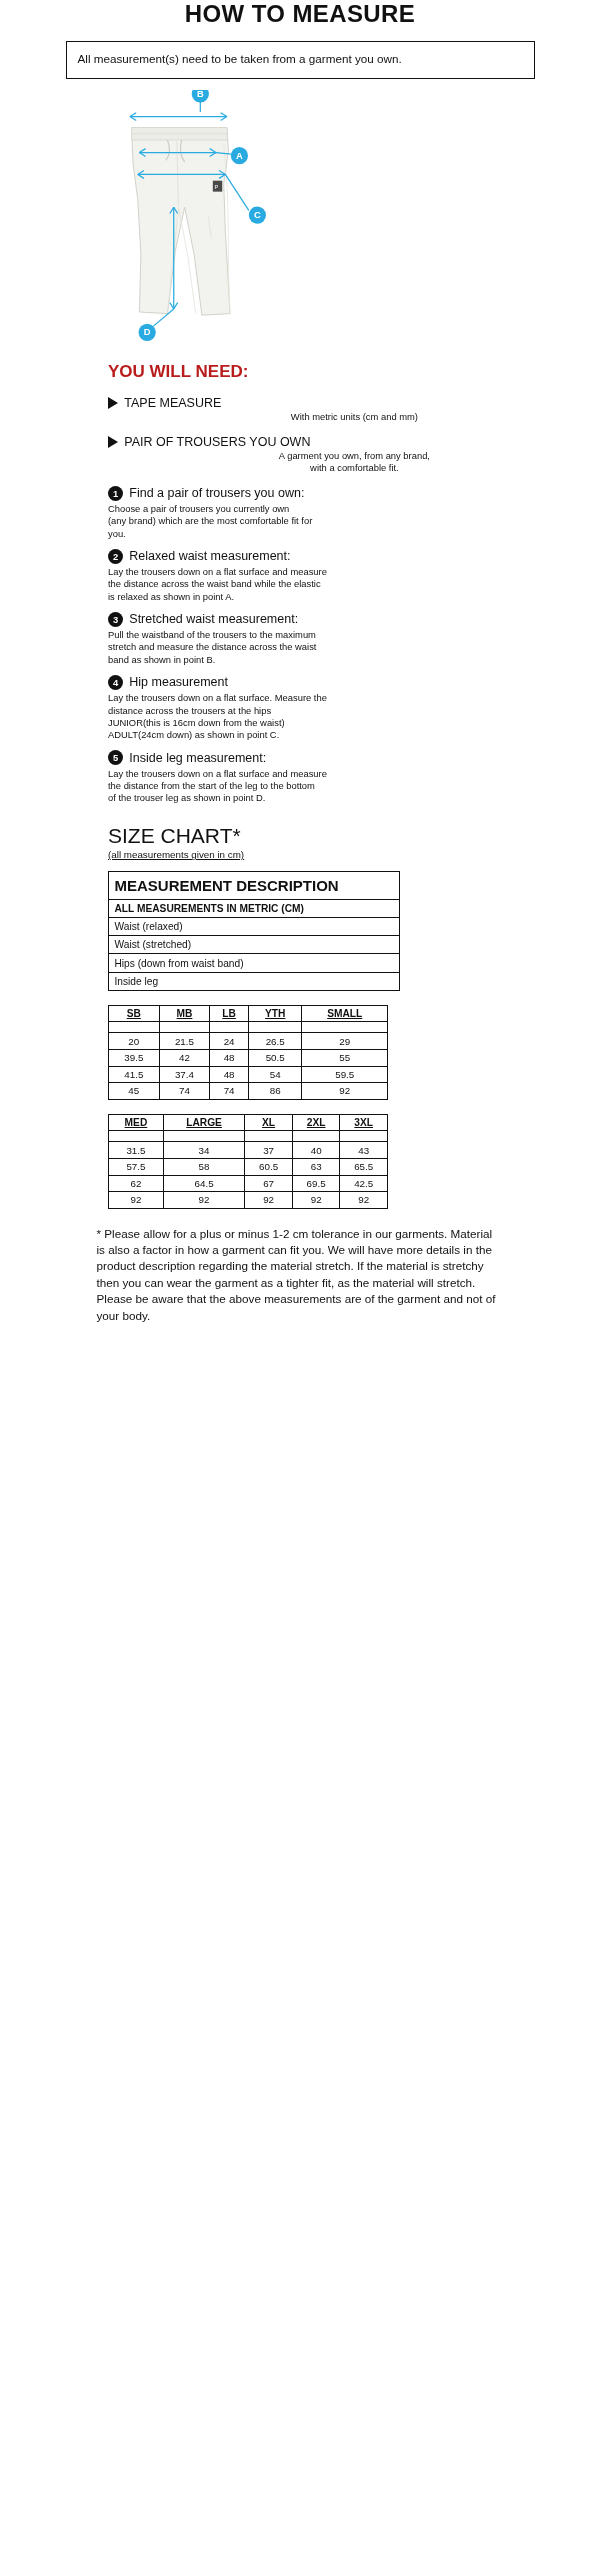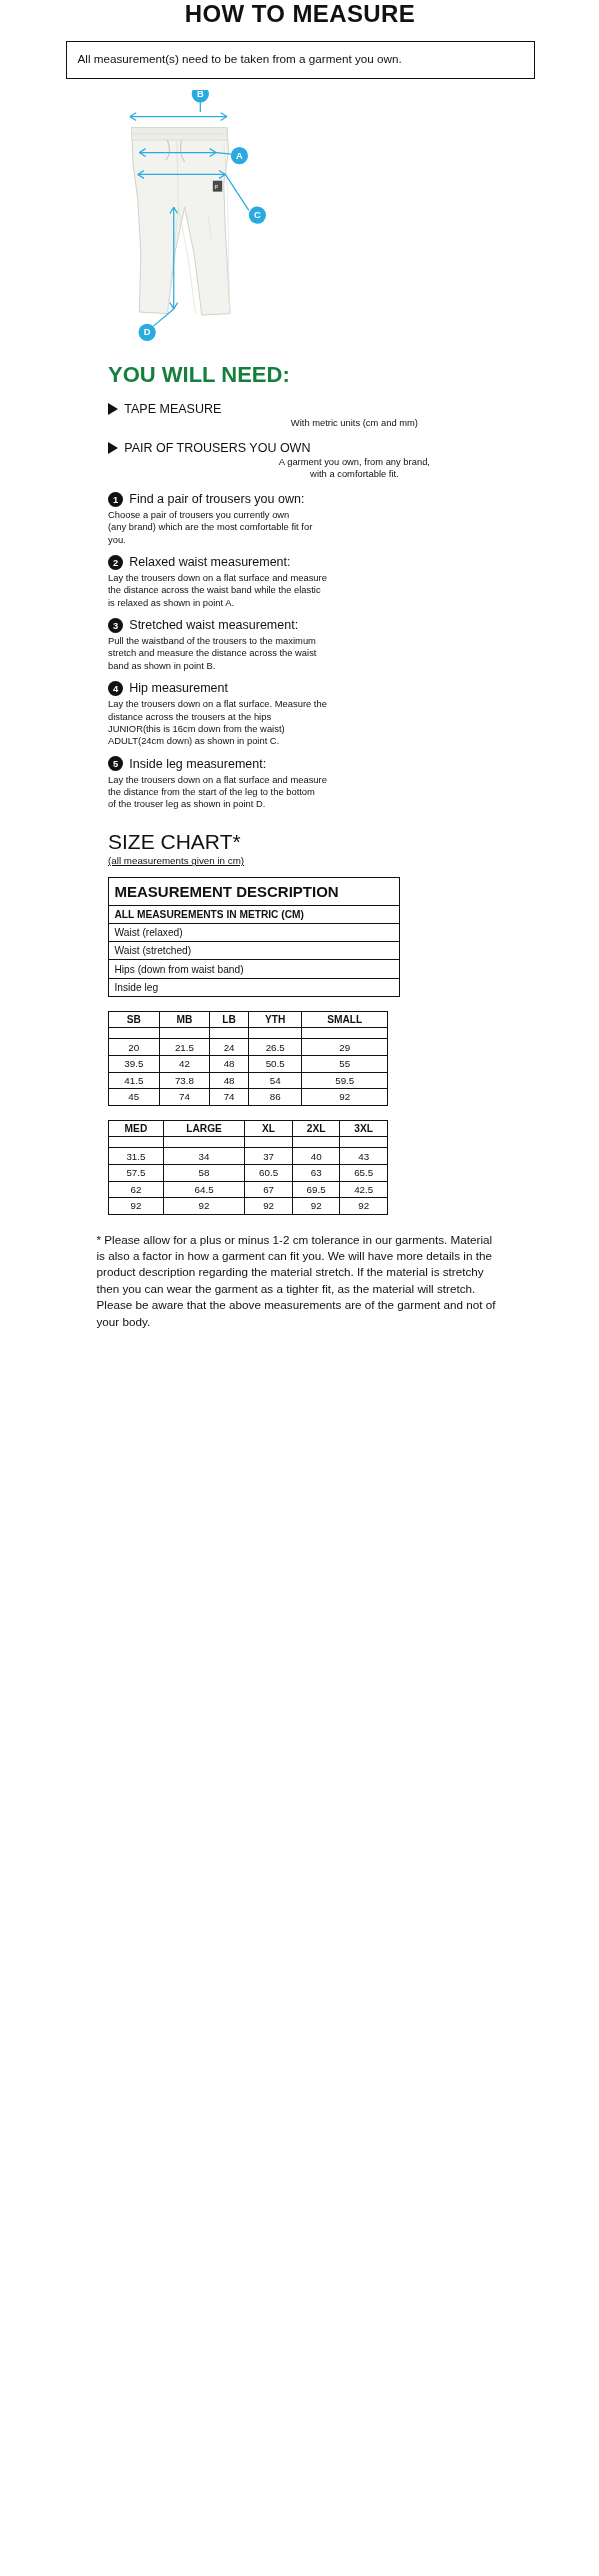--- a/index.html
+++ b/index.html
@@ -37,24 +37,24 @@
   .diagram-wrap {
     position: relative;
     width: 600px;
     height: 258px;
     margin-top: 11px;
   }
   .diagram-svg { display:block; }
 
   
   .h-section {
-    font-size: 22px;
+    font-size: 17px;
     font-weight: bold;
     margin: 14px 0 0 108px;
-    color: #15803d;
+    color: #b91c1c;
   }
   .h-size {
     font-size: 21px;
     font-weight: normal;
     margin: 19px 0 0 108px;
     color: #111;
   }
   .sub-note {
     font-size: 9.8px;
     margin: 1.6px 0 0 108px;
@@ -127,21 +127,21 @@
     width: 280px;
     border-collapse: collapse;
     font-size: 9.8px;
     text-align: center;
   }
   .size-table th, .size-table td {
     border: 0.8px solid #111;
     padding: 2.3px 1.6px;
     height: 15px;
   }
-  .size-table th { font-weight: bold; font-size: 10.2px; }
+  .size-table th { font-weight: bold; font-size: 10.2px; text-decoration: underline; }
   .size-table tr.blank td { height: 11px; }
 
   
   .footnote {
     margin: 17px auto 0 auto;
     width: 407px;
     font-size: 11.7px;
     line-height: 1.4;
     padding-bottom: 19px;
   }
@@ -340,21 +340,21 @@
       </tr>
       <tr>
         <td>39.5</td>
         <td>42</td>
         <td>48</td>
         <td>50.5</td>
         <td>55</td>
       </tr>
       <tr>
         <td>41.5</td>
-        <td>73.8</td>
+        <td>37.4</td>
         <td>48</td>
         <td>54</td>
         <td>59.5</td>
       </tr>
       <tr>
         <td>45</td>
         <td>74</td>
         <td>74</td>
         <td>86</td>
         <td>92</td>

